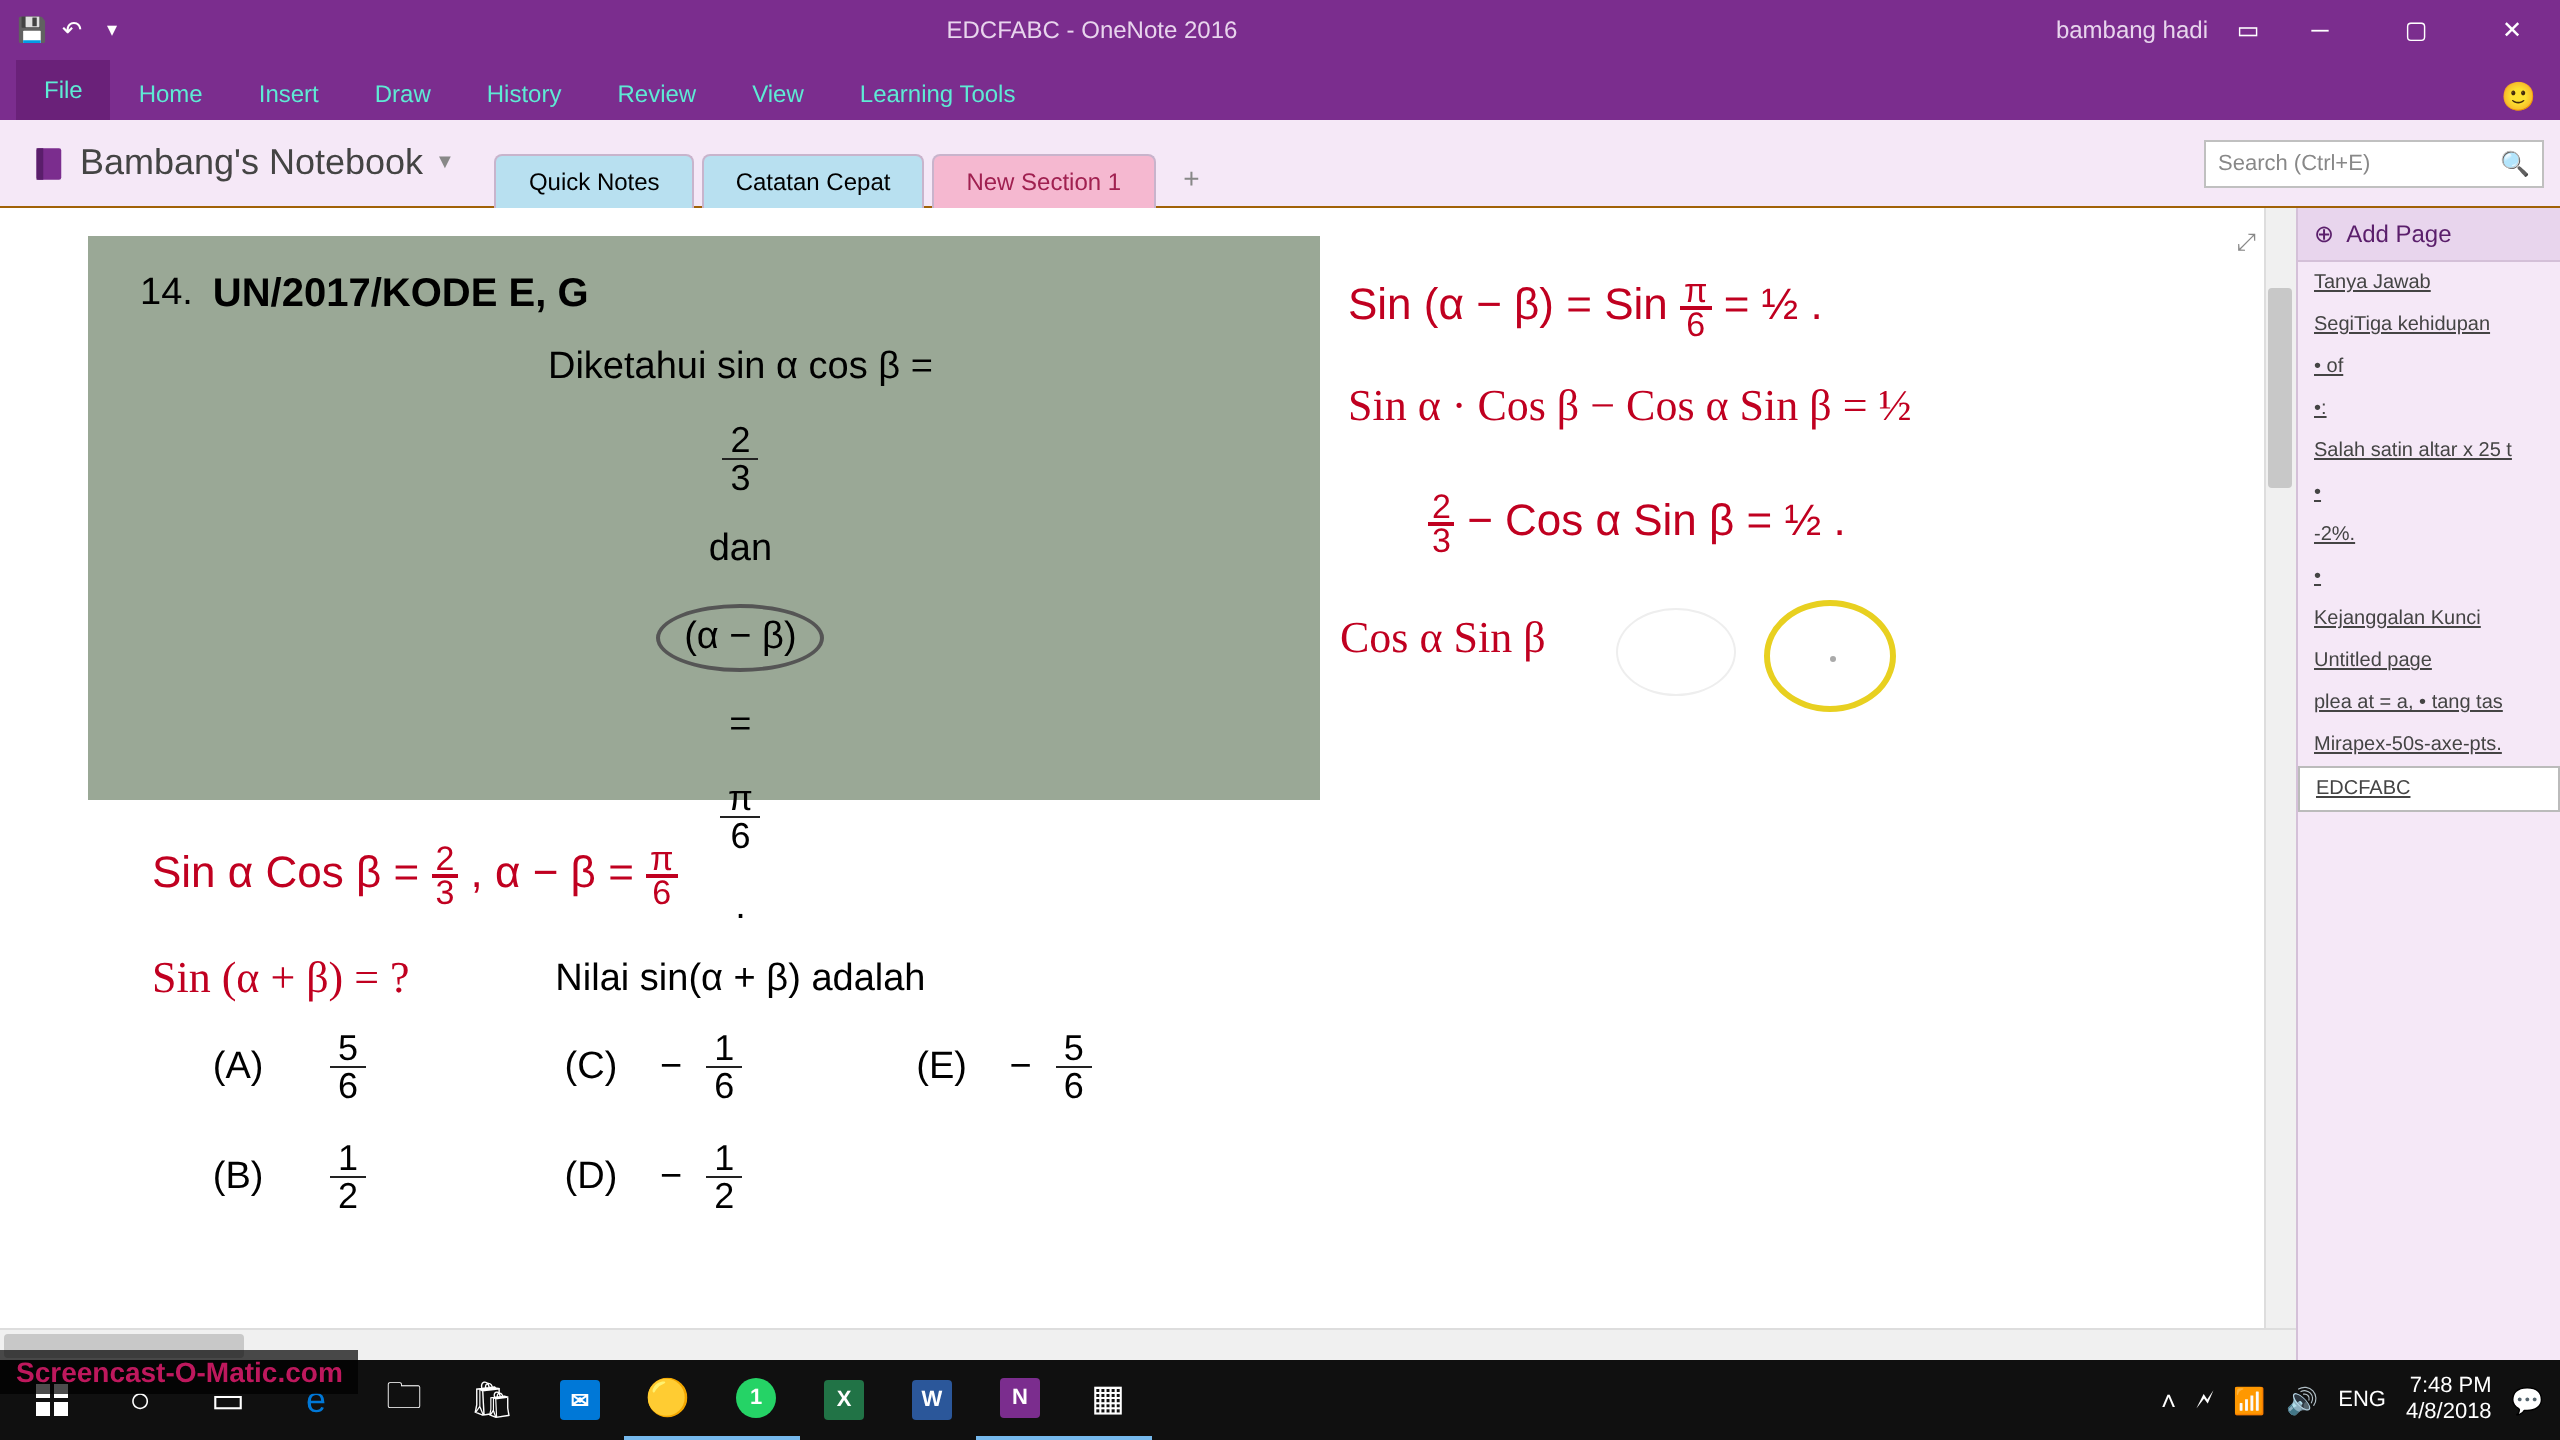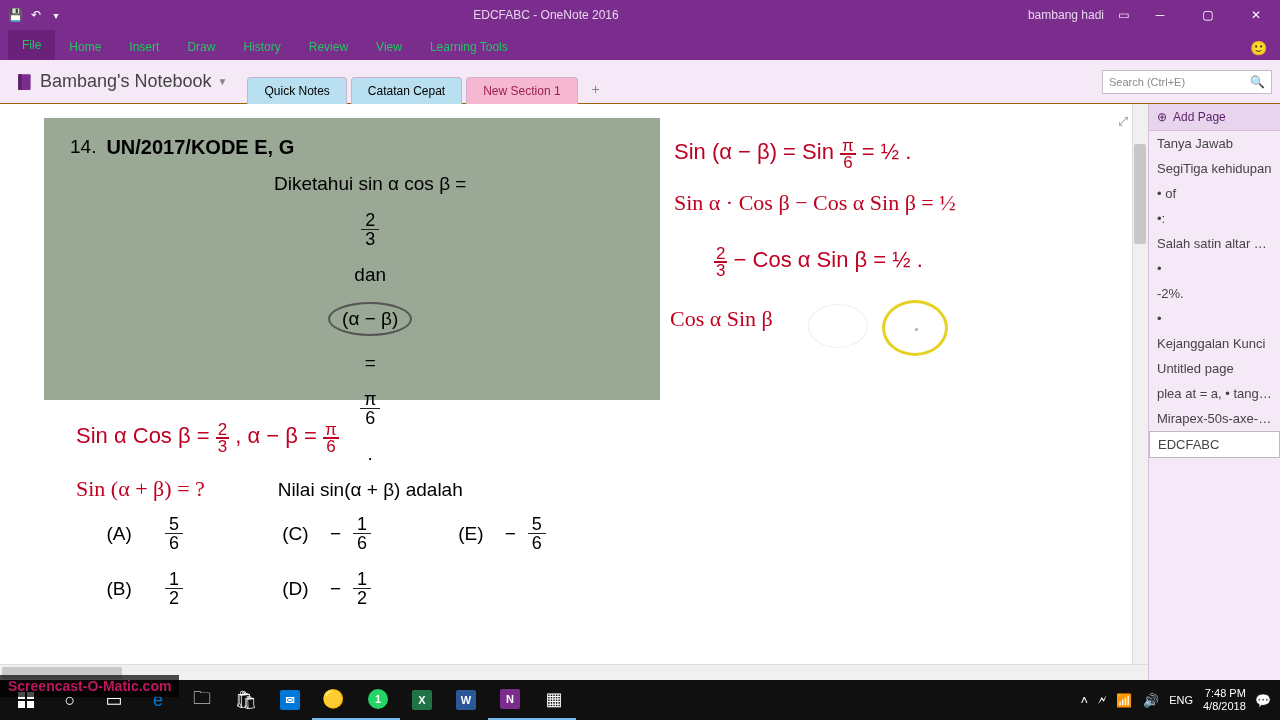--- a/index.html
+++ b/index.html
@@ -7,21 +7,21 @@
 
 .titlebar { height: 30px; background: #7b2d8e; color: #fff; display: flex; align-items: center; font-size: 12px; }
 .tb-left { display: flex; align-items: center; gap: 4px; padding-left: 8px; }
 .tb-icon { width: 16px; height: 16px; display: inline-flex; align-items: center; justify-content: center; }
 .tb-center { flex: 1; text-align: center; color: #e8d5ed; }
 .tb-right { display: flex; align-items: center; gap: 8px; padding-right: 4px; }
 .win-btn { width: 40px; height: 30px; display: flex; align-items: center; justify-content: center; cursor: pointer; }
 .user-name { color: #e8d5ed; margin-right: 4px; }
 
 .ribbon { height: 30px; background: #7b2d8e; color: #fff; display: flex; align-items: flex-end; padding-left: 8px; }
-.rib-tab { padding: 6px 14px; font-size: 12px; cursor: pointer; color: #22c55e; }
+.rib-tab { padding: 6px 14px; font-size: 12px; cursor: pointer; color: #5eead4; }
 .rib-tab.file { background: #6a2179; height: 100%; display: flex; align-items: center; }
 .rib-emoji { margin-left: auto; margin-right: 12px; font-size: 14px; padding-bottom: 4px; }
 
 .toolbar { height: 44px; background: #f5e8f7; border-bottom: 1px solid #a16207; display: flex; align-items: center; padding: 0 8px; }
 .nb-dd { display: flex; align-items: center; gap: 6px; font-size: 18px; color: #444; cursor: pointer; padding: 4px 8px; }
 .nb-icon { width: 18px; height: 18px; }
 .dd-arrow { font-size: 10px; color: #888; }
 .section-tabs { display: flex; align-items: flex-end; margin-left: 12px; gap: 0; height: 100%; }
 .sec-tab { padding: 6px 16px; font-size: 12px; border: 1px solid #c8b4cc; border-bottom: none; border-radius: 4px 4px 0 0; margin-right: 4px; cursor: pointer; position: relative; top: 1px; }
 .sec-tab.t1 { background: #b8e0f0; }
@@ -35,21 +35,21 @@
 .canvas { flex: 1; position: relative; overflow: hidden; background: #fff; }
 .scroll-v { position: absolute; right: 0; top: 0; bottom: 0; width: 16px; background: #f0f0f0; border-left: 1px solid #ddd; }
 .scroll-thumb-v { position: absolute; right: 2px; top: 40px; width: 12px; height: 100px; background: #c8c8c8; border-radius: 2px; }
 .scroll-h { height: 16px; background: #f0f0f0; border-top: 1px solid #ddd; position: absolute; bottom: 40px; left: 0; right: 132px; }
 .scroll-thumb-h { position: absolute; left: 2px; top: 2px; height: 12px; width: 120px; background: #c8c8c8; border-radius: 2px; }
 .fullscreen-icon { position: absolute; right: 20px; top: 10px; font-size: 12px; color: #888; cursor: pointer; }
 
 .page-panel { width: 132px; background: #f5e8f7; border-left: 1px solid #d4c0d8; display: flex; flex-direction: column; }
 .add-page { background: #e8d5ed; padding: 6px 8px; font-size: 12px; color: #5a1e6b; cursor: pointer; display: flex; align-items: center; gap: 6px; border-bottom: 1px solid #d4c0d8; }
 .page-list { flex: 1; overflow: hidden; }
-.page-item { padding: 5px 8px; font-size: 13px; color: #444; cursor: pointer; white-space: nowrap; overflow: hidden; text-overflow: ellipsis; }
+.page-item { padding: 5px 8px; font-size: 10px; color: #444; cursor: pointer; white-space: nowrap; overflow: hidden; text-overflow: ellipsis; text-decoration: underline; }
 .page-item.selected { background: #fff; border: 1px solid #bbb; }
 
 .problem-image { position: absolute; left: 44px; top: 14px; width: 616px; height: 282px; background: #9aa896; padding: 18px 26px; font-family: "Times New Roman", serif; color: #000000; }
 .problem-image .title { font-size: 20px; font-weight: bold; margin-bottom: 14px; }
 .problem-image .line { font-size: 19px; margin-bottom: 14px; display: flex; align-items: center; gap: 16px; flex-direction: column; }
 .frac { display: inline-flex; flex-direction: column; align-items: center; line-height: 1; font-size: 18px; margin: 0 4px; }
 .frac .num { border-bottom: 1.5px solid #222; padding: 0 4px; }
 .frac .den { padding: 0 4px; }
 .ellipse { display: inline-block; border: 2px solid #555; border-radius: 50%; padding: 4px 12px; }
 .choices { display: grid; grid-template-columns: 1fr 1fr 1fr; row-gap: 18px; font-size: 19px; margin-top: 8px;}

